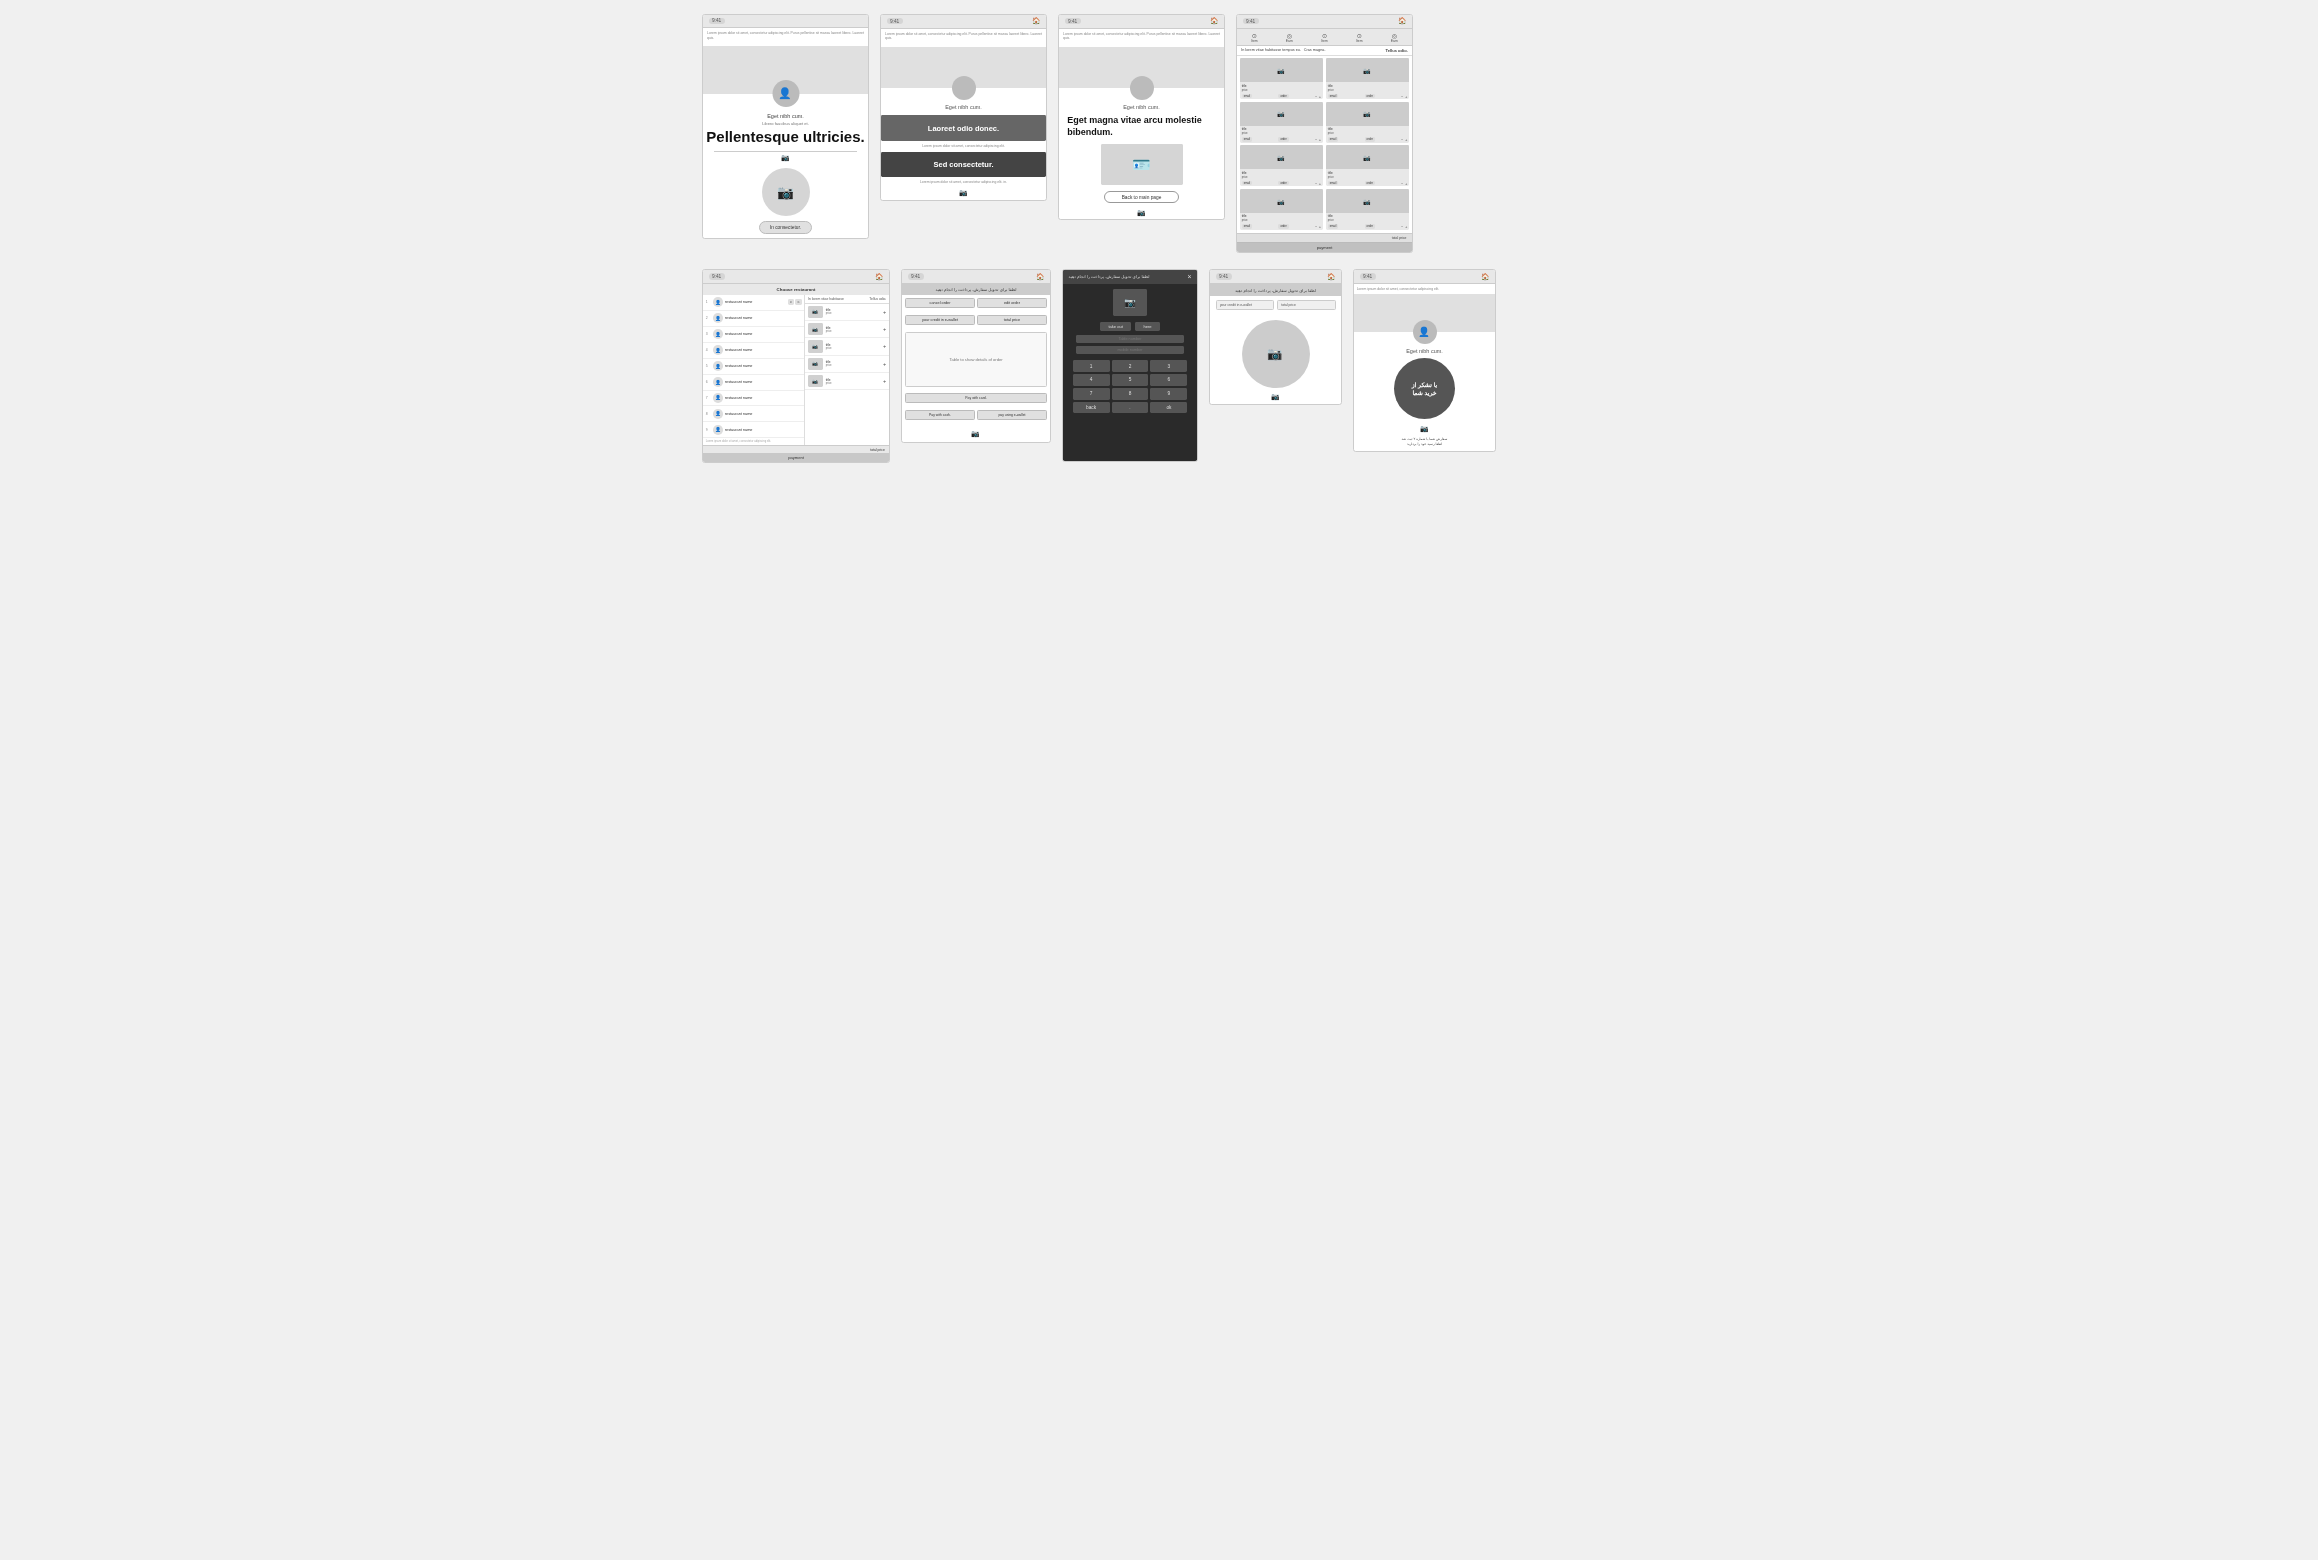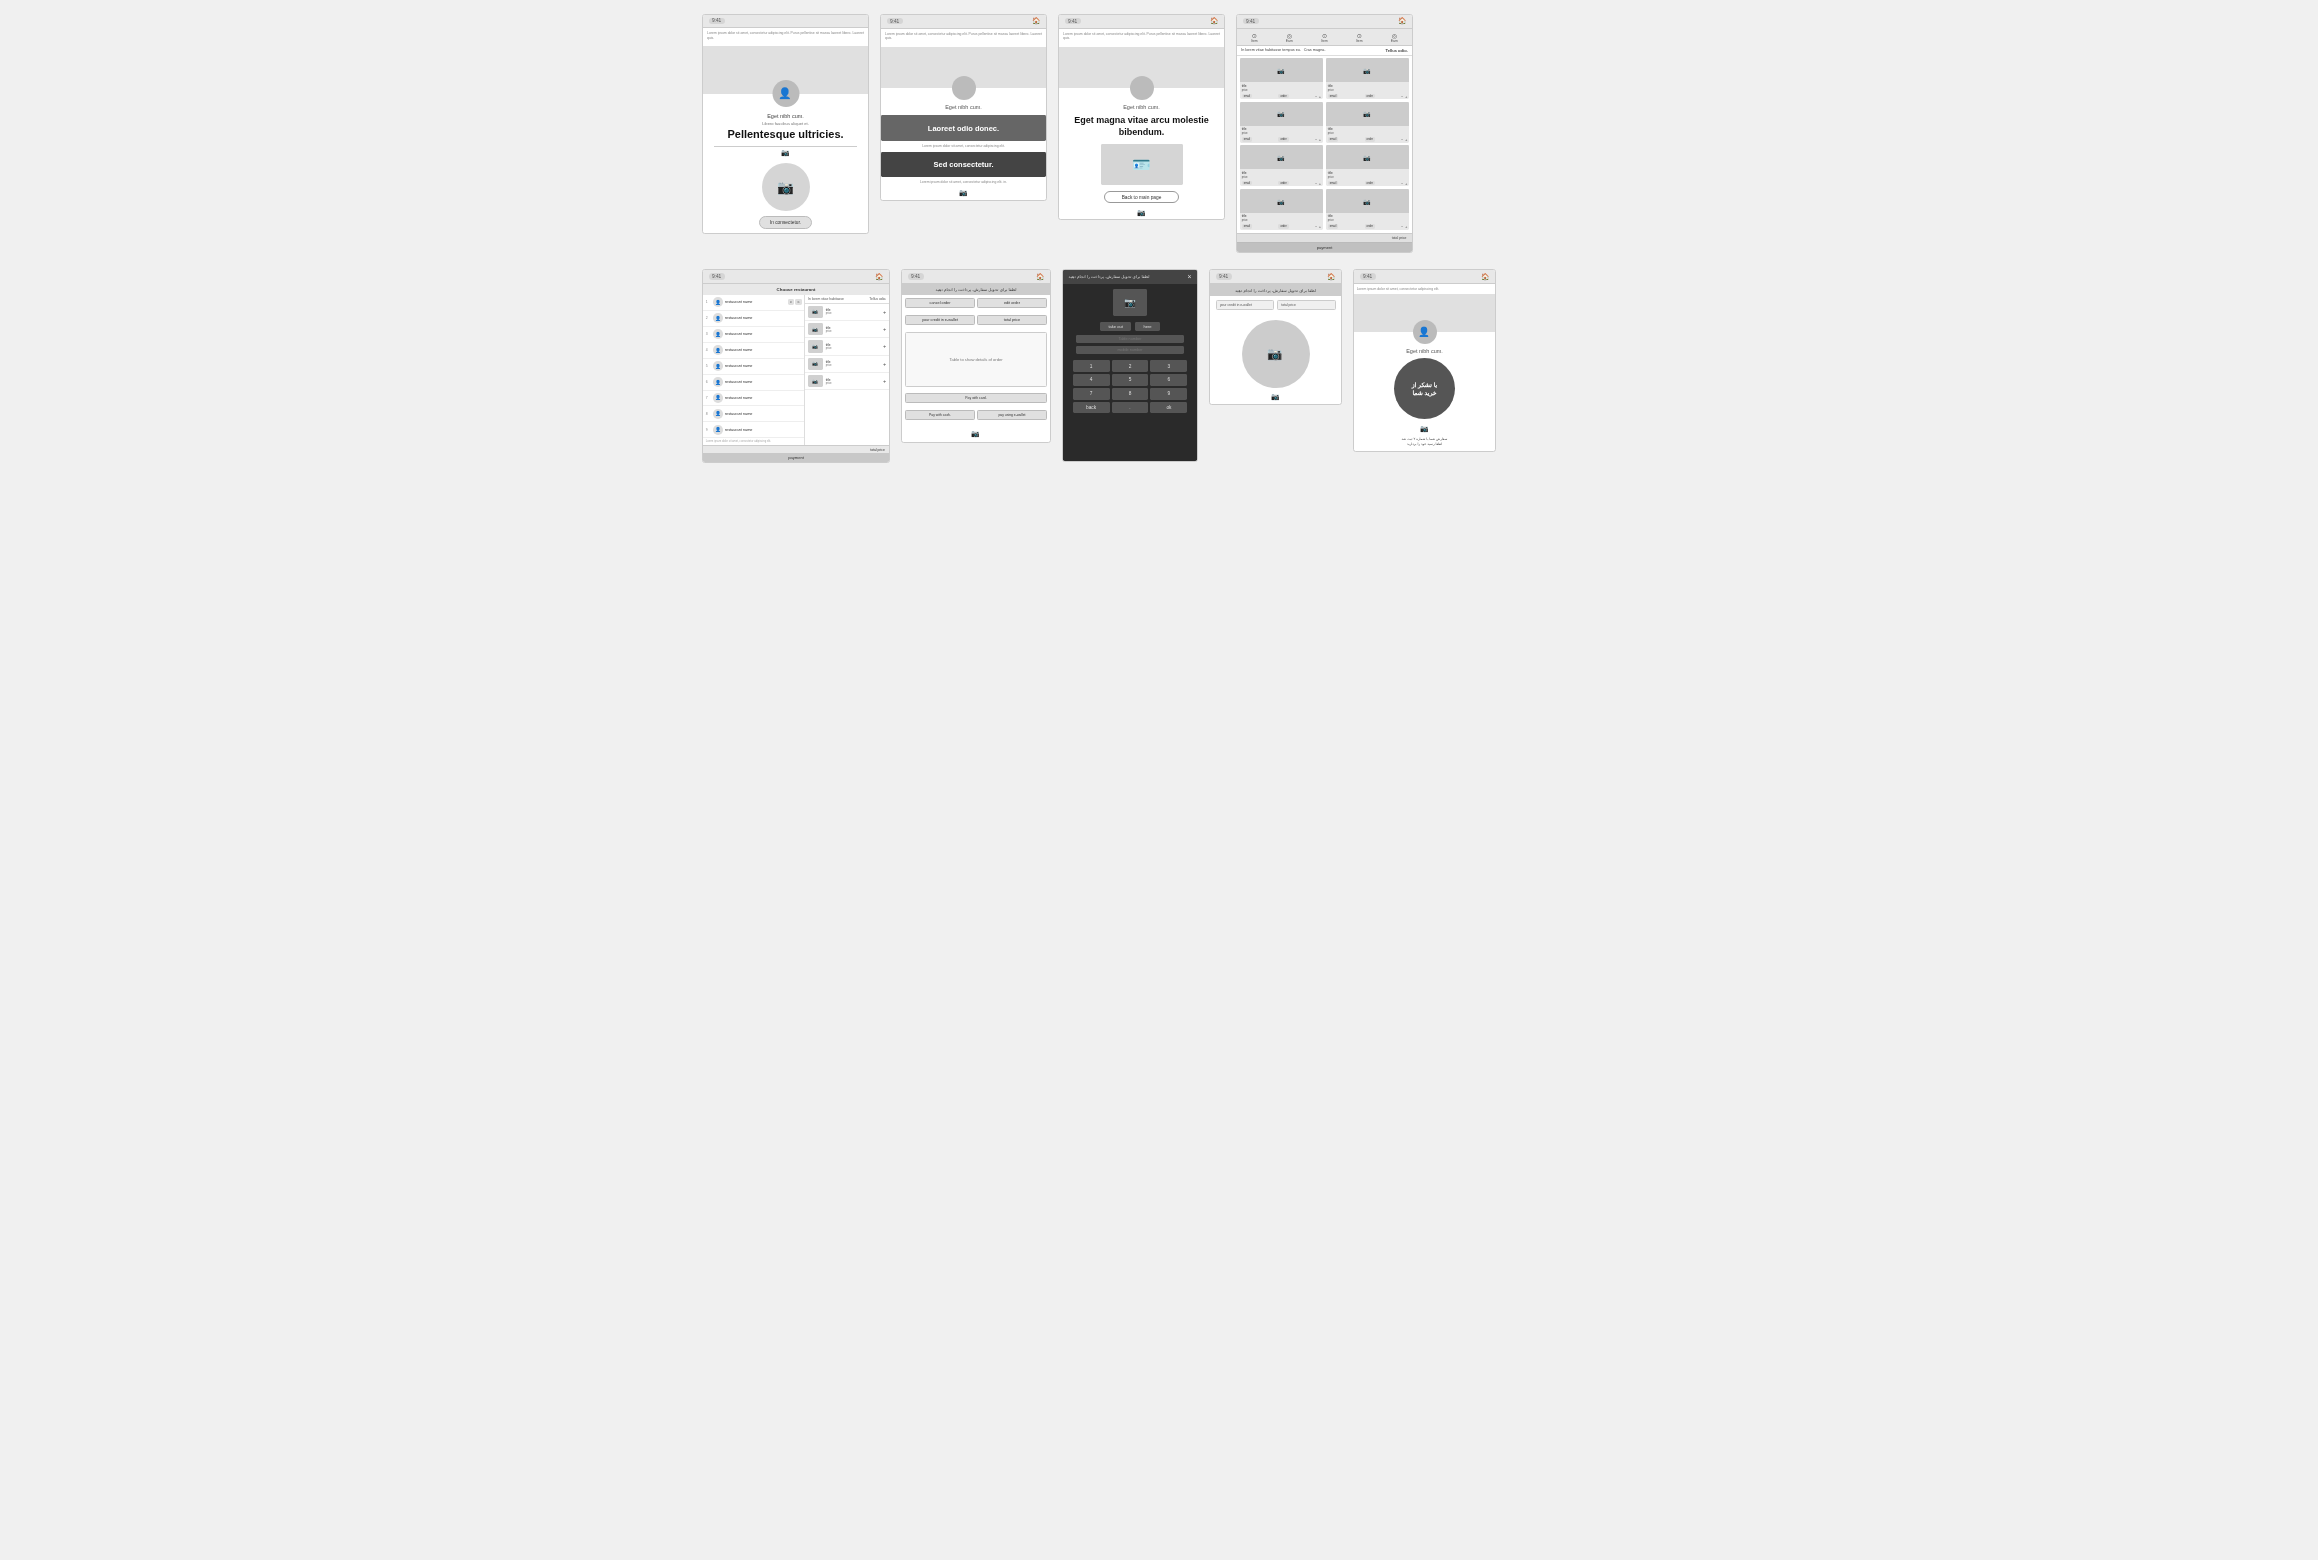--- a/index.html
+++ b/index.html
@@ -75,21 +75,21 @@
       width: 27px;
       height: 27px;
       border-radius: 50%;
       background: #bbb;
       display: flex;
       align-items: center;
       justify-content: center;
     }
     .s1-name { text-align: center; font-size: 5.5px; color: #444; margin: 19px 0 2.7px; }
     .s1-subtitle { font-size: 4.1px; color: #777; text-align: center; margin-bottom: 2px; }
-    .s1-title { font-size: 11px; font-weight: bold; color: #111; text-align: center; line-height: 1.2; margin-bottom: 4.1px; }
+    .s1-title { font-size: 15px; font-weight: bold; color: #111; text-align: center; line-height: 1.2; margin-bottom: 4.1px; }
     .s1-divider { border: none; border-top: 0.7px solid #ccc; margin: 2.7px 11px; }
     .s1-cam-row { display: flex; align-items: center; justify-content: center; font-size: 6.8px; color: #888; margin: 2.7px 0; }
     .s1-bottom-img {
       width: 48px;
       height: 48px;
       border-radius: 50%;
       background: #d5d5d5;
       display: flex;
       align-items: center;
       justify-content: center;
@@ -136,21 +136,20 @@
       transform: translateX(-50%);
       width: 24px;
       height: 24px;
       border-radius: 50%;
       background: #bbb;
     }
     .s3-name { text-align: center; font-size: 5.5px; color: #555; margin: 16.4px 0 5.5px; }
     .s3-headline {
       font-size: 9px;
       font-weight: bold;
-      text-align: center;
       color: #111;
       line-height: 1.3;
       margin: 5.5px 8.2px;
     }
     .s3-card-icon {
       width: 82px;
       height: 41px;
       background: #d5d5d5;
       margin: 5.5px auto;
       display: flex;

